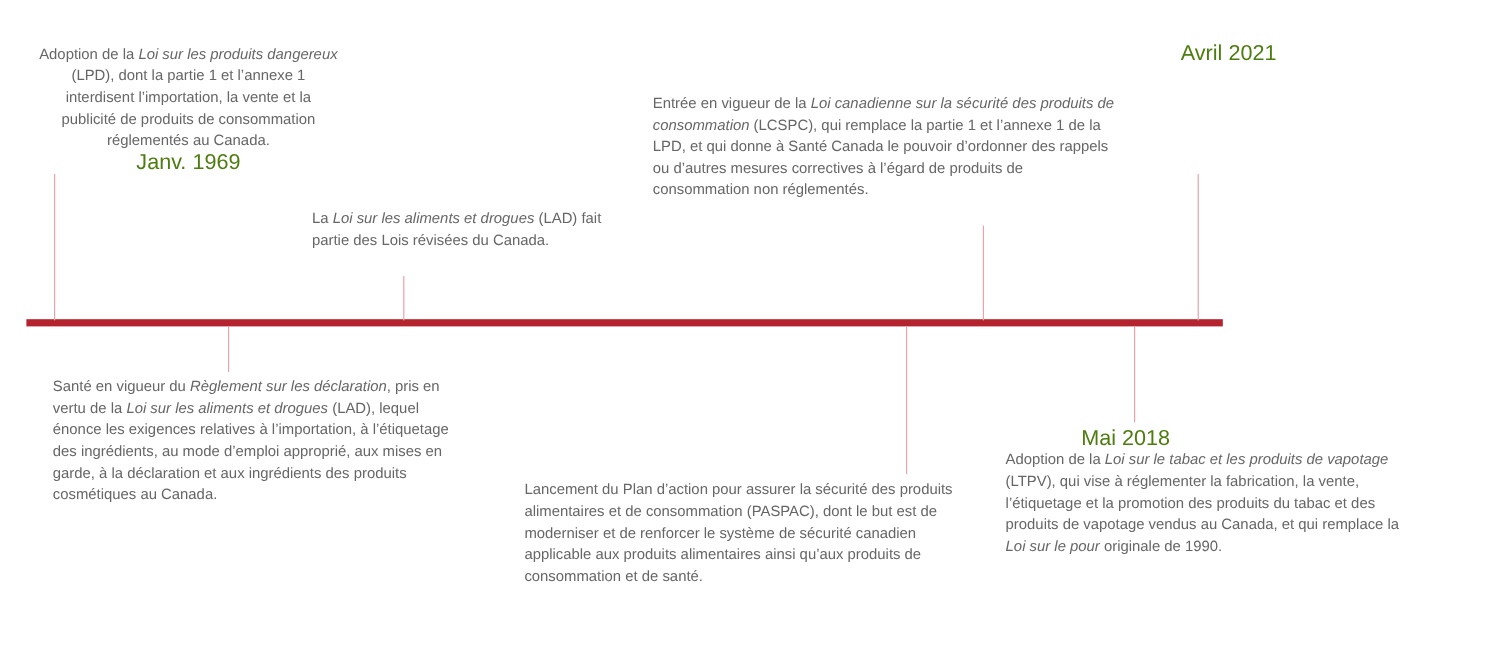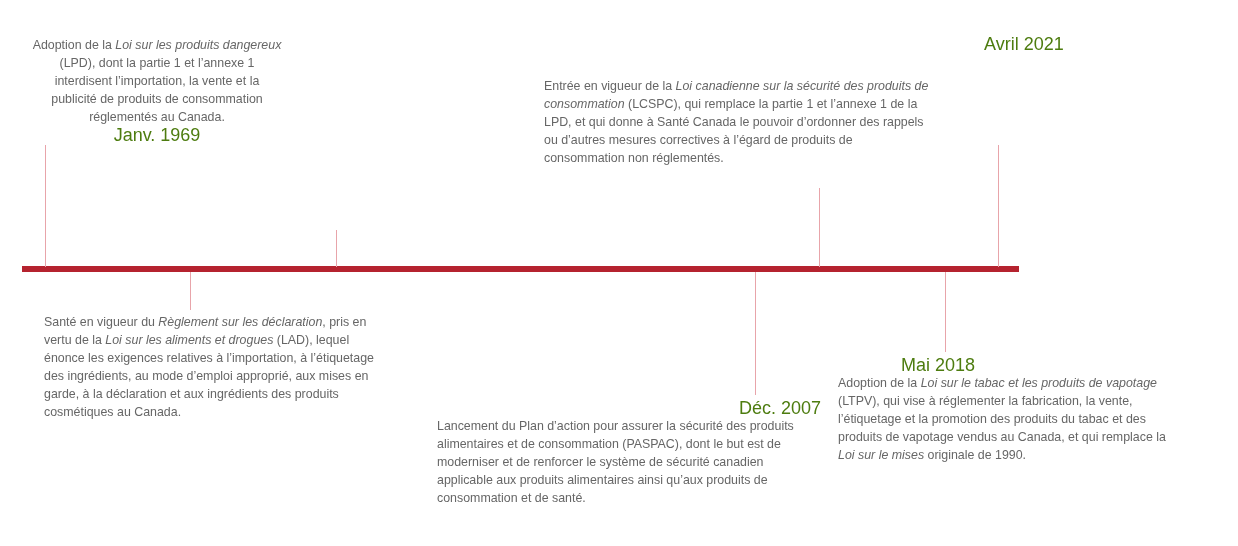--- a/index.html
+++ b/index.html
@@ -23,35 +23,35 @@
 <div class="tick" style="left:819px; top:188px; height:79px;"></div>
 <div class="tick" style="left:945px; top:272px; height:80px;"></div>
 <div class="tick" style="left:998px; top:145px; height:122px;"></div>
 
 <div class="event" style="left:32px; top:36px; width:250px;text-align:center;">
   <div class="desc"><span>Adoption de la </span><i>Loi sur les produits dangereux</i><span> (LPD), dont la partie 1 et l’annexe 1 interdisent l’importation, la vente et la publicité de produits de consommation réglementés au Canada.</span></div>
   <span class="date">Janv. 1969</span>
 </div>
 
 <div class="event" style="left:260px; top:173px; width:250px;">
+  <div class="desc"><span>La </span><i>Loi sur les aliments et drogues</i><span> (LAD) fait partie des Lois révisées du Canada.</span></div>
 </div>
 
 <div class="event" style="left:544px; top:77px; width:385px;">
   <div class="desc"><span>Entrée en vigueur de la </span><i>Loi canadienne sur la sécurité des produits de consommation</i><span> (LCSPC), qui remplace la partie 1 et l’annexe 1 de la LPD, et qui donne à Santé Canada le pouvoir d’ordonner des rappels ou d’autres mesures correctives à l’égard de produits de consommation non réglementés.</span></div>
 </div>
 
 <div class="event" style="left:916px; top:35px; width:320px;">
   <span class="date" style="padding-left:68px;">Avril 2021</span>
 </div>
 
 <div class="event" style="left:44px; top:313px; width:340px;">
   <div class="desc"><span>Santé en vigueur du </span><i>Règlement sur les déclaration</i><span>, pris en vertu de la </span><i>Loi sur les aliments et drogues</i><span> (LAD), lequel énonce les exigences relatives à l’importation, à l’étiquetage des ingrédients, au mode d’emploi approprié, aux mises en garde, à la déclaration et aux ingrédients des produits cosmétiques au Canada.</span></div>
 </div>
 
 <div class="event" style="left:437px; top:399px; width:385px;">
-  <span class="date" style="padding-left:302px;">Déc. 2007</span>
   <div class="desc"><span>Lancement du Plan d’action pour assurer la sécurité des produits alimentaires et de consommation (PASPAC), dont le but est de moderniser et de renforcer le système de sécurité canadien applicable aux produits alimentaires ainsi qu’aux produits de consommation et de santé.</span></div>
 </div>
 
 <div class="event" style="left:838px; top:356px; width:340px;">
   <span class="date" style="padding-left:63px;">Mai 2018</span>
-  <div class="desc"><span>Adoption de la </span><i>Loi sur le tabac et les produits de vapotage</i><span> (LTPV), qui vise à réglementer la fabrication, la vente, l’étiquetage et la promotion des produits du tabac et des produits de vapotage vendus au Canada, et qui remplace la </span><i>Loi sur le mises</i><span> originale de 1990.</span></div>
+  <div class="desc"><span>Adoption de la </span><i>Loi sur le tabac et les produits de vapotage</i><span> (LTPV), qui vise à réglementer la fabrication, la vente, l’étiquetage et la promotion des produits du tabac et des produits de vapotage vendus au Canada, et qui remplace la </span><i>Loi sur le pour</i><span> originale de 1990.</span></div>
 </div>
 
 </body></html>

